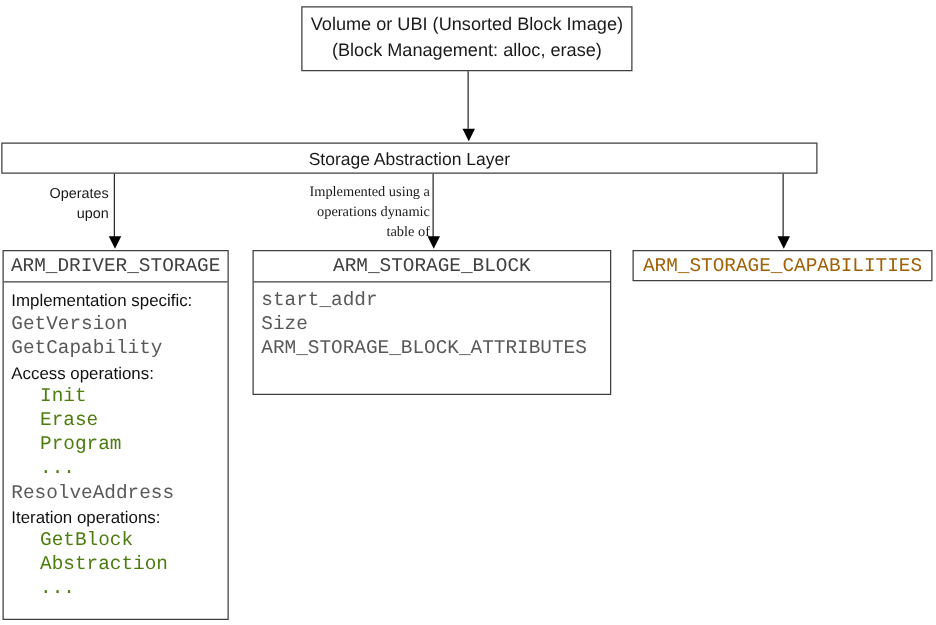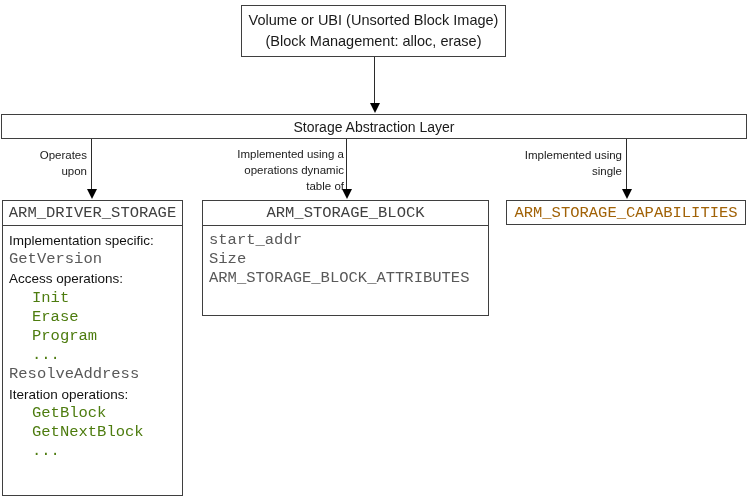--- a/index.html
+++ b/index.html
@@ -20,21 +20,21 @@
   
   .top-box {
     left: 241px; top: 5px; width: 265px; height: 52px;
     display: flex; flex-direction: column;
     align-items: center; justify-content: center;
     font-size: 14.5px; line-height: 21px; color: #1a1a1a;
     text-align: center;
   }
   
   .sal-bar {
-    left: 1px; top: 114px; width: 746px; height: 25px;
+    left: 1px; top: 114px; width: 653px; height: 25px;
     display: flex; align-items: center; justify-content: center;
     font-size: 14px; color: #1a1a1a;
   }
   
   .vline {
     position: absolute; width: 1px; background: #2b2b2b;
   }
   .arrowhead {
     position: absolute; width: 0; height: 0;
     border-left: 5px solid transparent;
@@ -103,47 +103,44 @@
 
   <div class="vline" style="left:91px; top:139px; height:51px;"></div>
   <div class="arrowhead" style="left:87px; top:189px;"></div>
   <div class="edge-label" style="left:10px; top:147px; width:77px;text-align:right;">
     <div>Operates</div>
     <div>upon</div>
   </div>
 
   <div class="vline" style="left:346px; top:139px; height:51px;"></div>
   <div class="arrowhead" style="left:342px; top:189px;"></div>
-  <div class="edge-label" style="left:220px; top:146px; width:124px;">
+  <div class="edge-label" style="left:220px; top:146px; width:124px;font-family:Liberation Serif, serif;">
     <div>Implemented using a</div>
     <div>operations dynamic</div>
     <div>table of</div>
   </div>
 
   <div class="vline" style="left:626px; top:139px; height:51px;"></div>
   <div class="arrowhead" style="left:622px; top:189px;"></div>
-  <div class="edge-label" style="left:500px; top:147px; width:122px;">
-    <div>Implemented using</div>
-    <div>single</div>
-  </div>
 
   <div class="box driver-box">
     <div class="hdr">ARM_DRIVER_STORAGE</div>
     <div class="body">
       <div class="ln ln-label">Implementation specific:</div>
       <div class="ln ln-code">GetVersion</div>
+      <div class="ln ln-code">GetCapability</div>
       <div class="ln ln-label">Access operations:</div>
       <div class="ln ln-code-ind">Init</div>
       <div class="ln ln-code-ind">Erase</div>
       <div class="ln ln-code-ind">Program</div>
       <div class="ln ln-code-ind">...</div>
       <div class="ln ln-code">ResolveAddress</div>
       <div class="ln ln-label">Iteration operations:</div>
       <div class="ln ln-code-ind">GetBlock</div>
-      <div class="ln ln-code-ind">GetNextBlock</div>
+      <div class="ln ln-code-ind">Abstraction</div>
       <div class="ln ln-code-ind">...</div>
     </div>
   </div>
 
   <div class="box block-box">
     <div class="hdr">ARM_STORAGE_BLOCK</div>
     <div class="body">
       <div class="ln ln-code">start_addr</div>
       <div class="ln ln-code">Size</div>
       <div class="ln ln-code">ARM_STORAGE_BLOCK_ATTRIBUTES</div>

